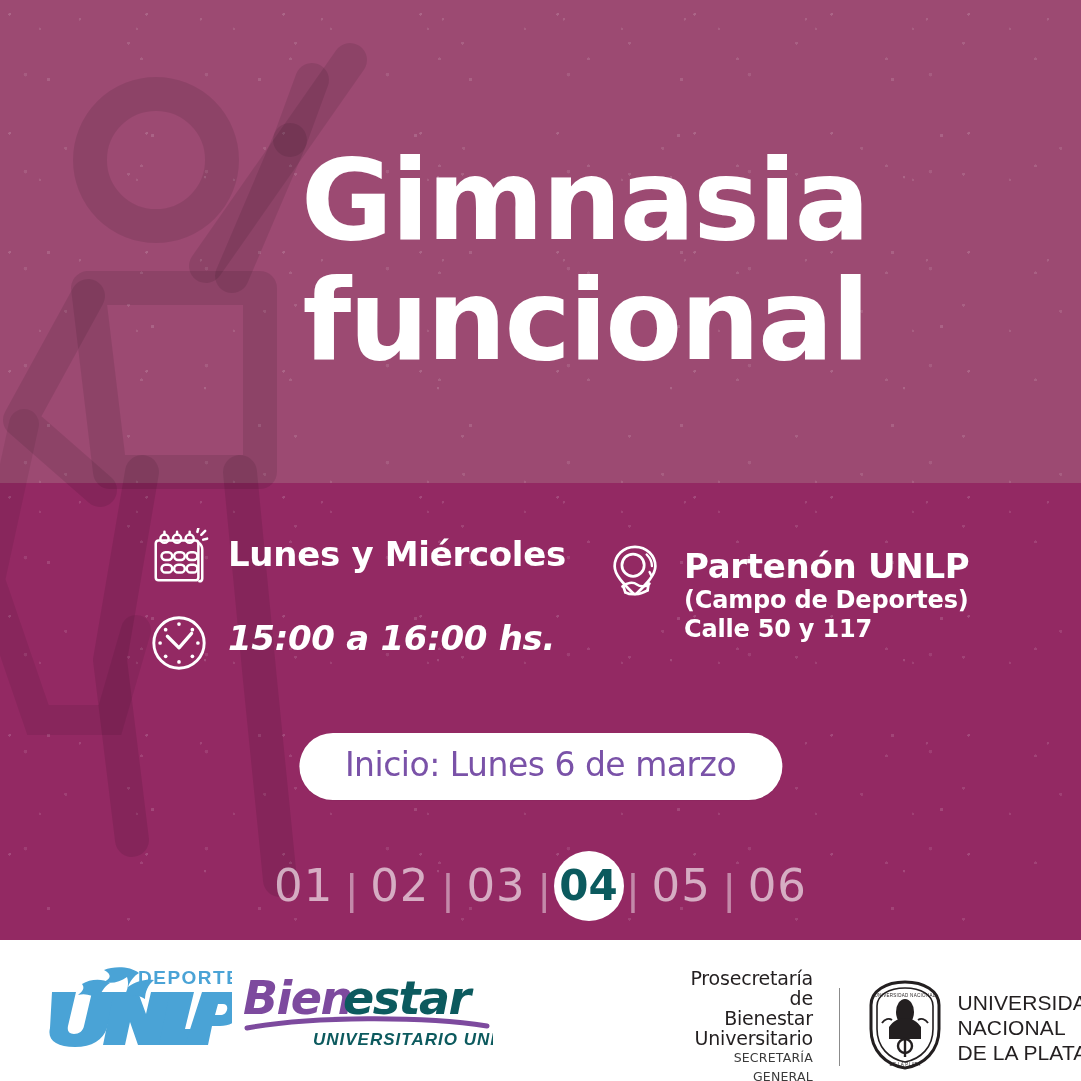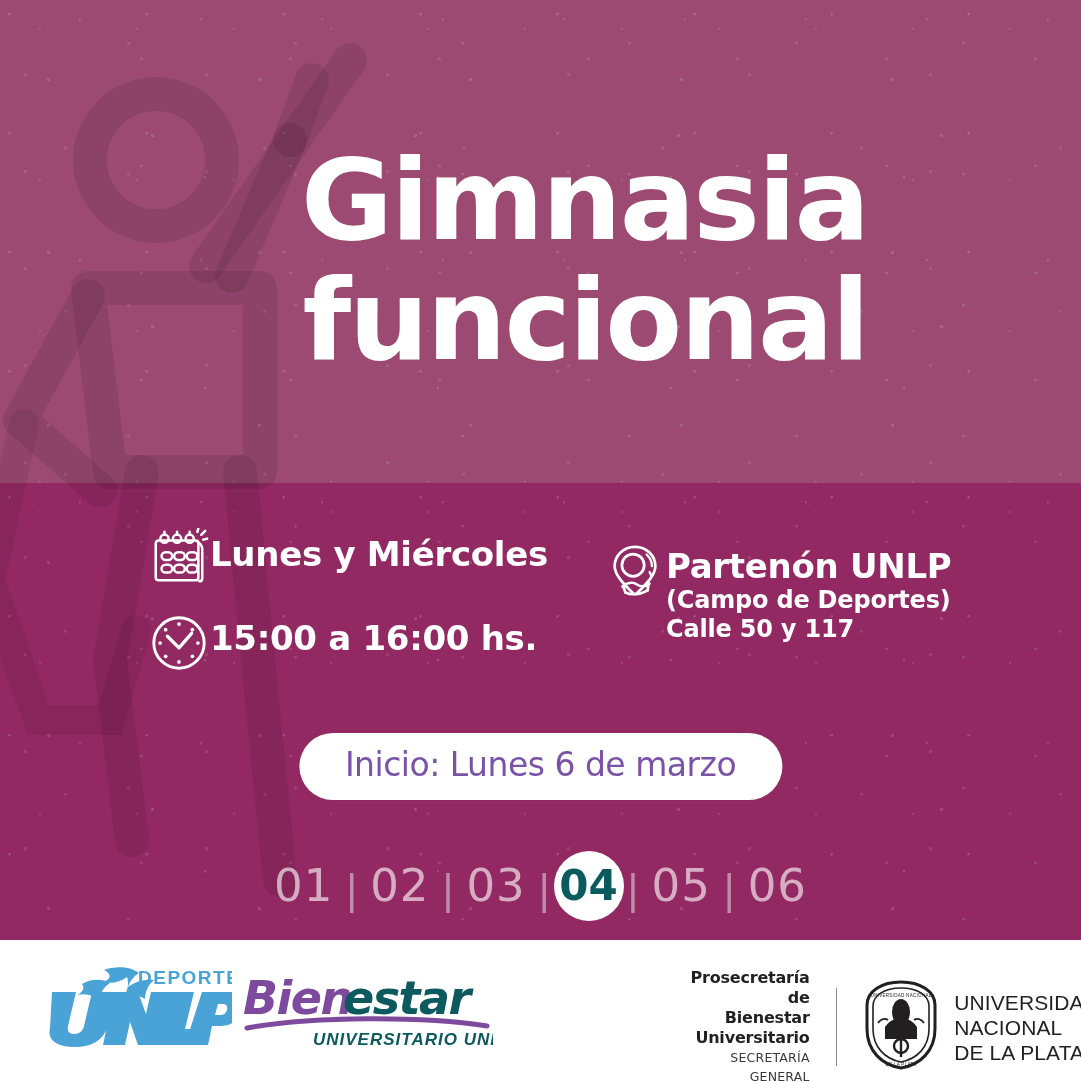--- a/index.html
+++ b/index.html
@@ -71,22 +71,22 @@
   }
 
   
   .info {
     position:absolute; left:0; top:528px; width:1081px; height:170px;
     z-index:4;
   }
   .col-left  { position:absolute; left:148px; top:0;  width:430px; }
   .col-right { position:absolute; left:604px; top:12px; width:430px; }
 
-  .row { display:flex; align-items:flex-start; }
-  .row + .row { margin-top:22px; }
+  .row { display:flex; align-items:flex-start; gap:18px; }
+  .row + .row { margin-top:22px;font-style:italic; }
 
   .ico { flex:0 0 auto; width:62px; height:62px; }
   .ico svg { display:block; width:62px; height:62px; }
 
   .row-text { padding-top:6px; }
   .rt-main {
     display:block;
     color:#fff; font-weight:700;
     font-size:34px; line-height:40px;
     letter-spacing:-.3px;
@@ -160,21 +160,21 @@
     z-index:5;
   }
   .logo-deportes { position:absolute; left:42px;  top:24px; }
   .logo-bienestar{ position:absolute; left:243px; top:30px; }
   .footer-right  { position:absolute; left:690px; top:28px; display:flex; align-items:center; gap:26px; }
 
   .pro-block { text-align:right; color:#231f20; }
   .pro-l1, .pro-l2 {
     display:block;
     font-family:"DejaVu Sans", sans-serif;
-    font-weight:700; font-size:16px; line-height:20px;
+    font-weight:400; font-size:19px; line-height:20px;
     letter-spacing:-.2px;
   }
   .pro-l3 {
     display:block;
     font-family:"DejaVu Sans", sans-serif;
     font-weight:400; font-size:12.5px; line-height:19px;
     letter-spacing:.2px; color:#3a3a3a;
   }
   .divider-v { width:1px; height:78px; background:#8b8b8b; }
   .unlp-wrap { display:flex; align-items:center; gap:14px; }

